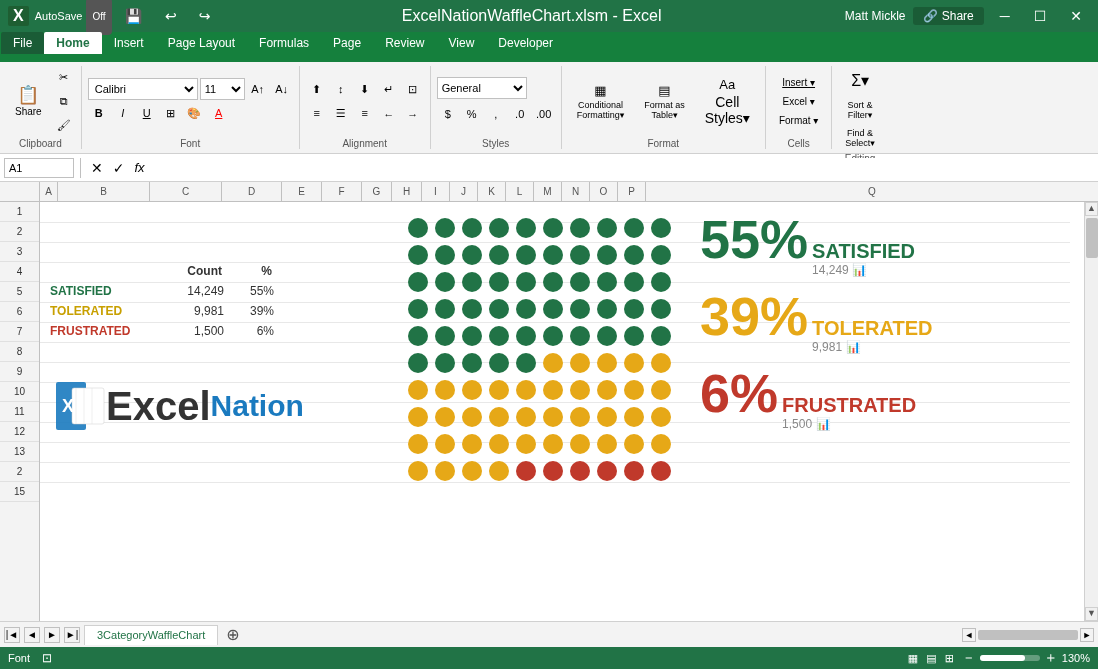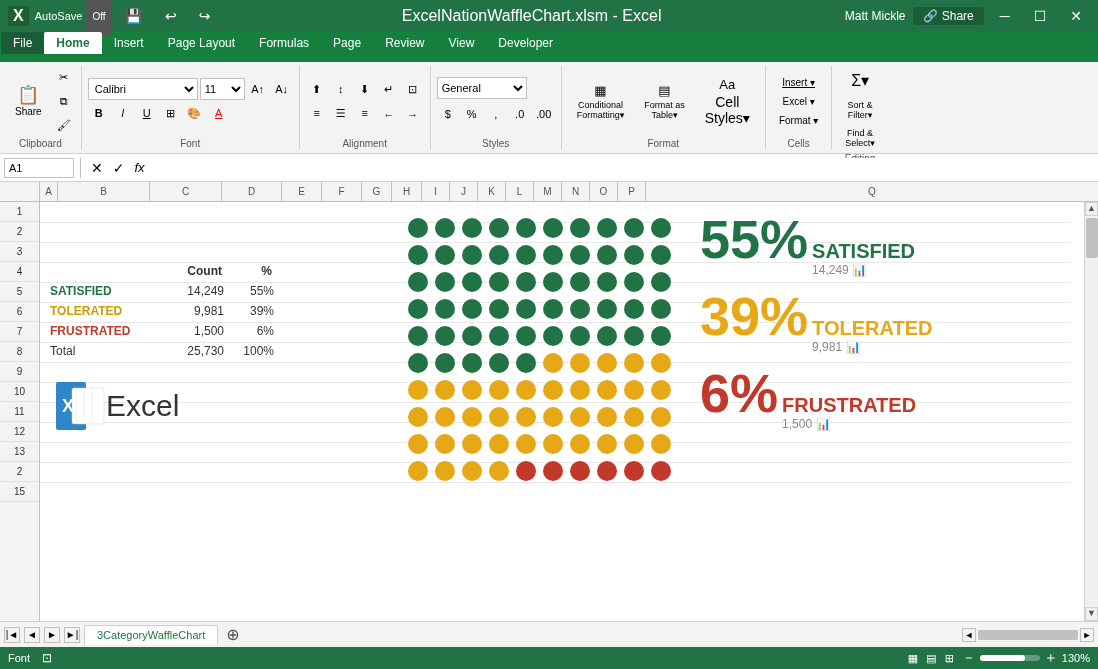--- a/index.html
+++ b/index.html
@@ -423,39 +423,35 @@
         <span style="width:72px;text-align:right;font-size:12px;color:#333;">9,981</span>
         <span style="width:50px;text-align:right;font-size:12px;color:#333;">39%</span>
       </div>
 
       <div style="position:absolute;top:122px;left:10px;display:flex;align-items:center;">
         <span style="width:102px;font-size:12px;font-weight:bold;color:#c0392b;">FRUSTRATED</span>
         <span style="width:72px;text-align:right;font-size:12px;color:#333;">1,500</span>
         <span style="width:50px;text-align:right;font-size:12px;color:#333;">6%</span>
       </div>
 
-      <div style="position:absolute;top:142px;left:10px;display:flex;align-items:center;">
-        <span style="width:102px;font-size:12px;color:#333;">Total</span>
-        <span style="width:72px;text-align:right;font-size:12px;color:#333;">25,730</span>
-        <span style="width:50px;text-align:right;font-size:12px;color:#333;">100%</span>
-      </div>
 
       <div style="position:absolute;top:178px;left:14px;display:flex;align-items:center;">
 
         <div style="width:52px;height:52px;position:relative;">
           <svg width="52" height="52" viewBox="0 0 52 52">
             <rect x="2" y="2" width="30" height="48" rx="2" fill="#1a7abf" opacity="0.9"></rect>
             <rect x="18" y="8" width="32" height="36" rx="2" fill="white" stroke="#ccc" stroke-width="0.5"></rect>
             <line x1="22" y1="8" x2="22" y2="44" stroke="#ddd" stroke-width="0.5"></line>
             <line x1="30" y1="8" x2="30" y2="44" stroke="#ddd" stroke-width="0.5"></line>
             <line x1="38" y1="8" x2="38" y2="44" stroke="#ddd" stroke-width="0.5"></line>
             <text x="8" y="32" font-size="18" font-weight="bold" fill="white">X</text>
           </svg>
         </div>
-        <span style="font-size:30px;font-weight:normal;color:#333;">Excel</span>
+        <span style="font-size:40px;font-weight:bold;color:#333;">Excel</span>
+        <span style="font-size:30px;font-weight:bold;color:#1a7abf;">Nation</span>
       </div>
 
       <div style="position: absolute; top: 16px; left: 368px; display: grid; grid-template-columns: repeat(10, 24px); grid-template-rows: repeat(10, 24px); gap: 3px;" id="waffle-container">
 
       <div style="width: 20px; height: 20px; border-radius: 50%; background: rgb(33, 115, 70);"></div>
           <div style="width: 20px; height: 20px; border-radius: 50%; background: rgb(33, 115, 70);"></div>
           <div style="width: 20px; height: 20px; border-radius: 50%; background: rgb(33, 115, 70);"></div>
           <div style="width: 20px; height: 20px; border-radius: 50%; background: rgb(33, 115, 70);"></div>
           <div style="width: 20px; height: 20px; border-radius: 50%; background: rgb(33, 115, 70);"></div>
           <div style="width: 20px; height: 20px; border-radius: 50%; background: rgb(33, 115, 70);"></div>

